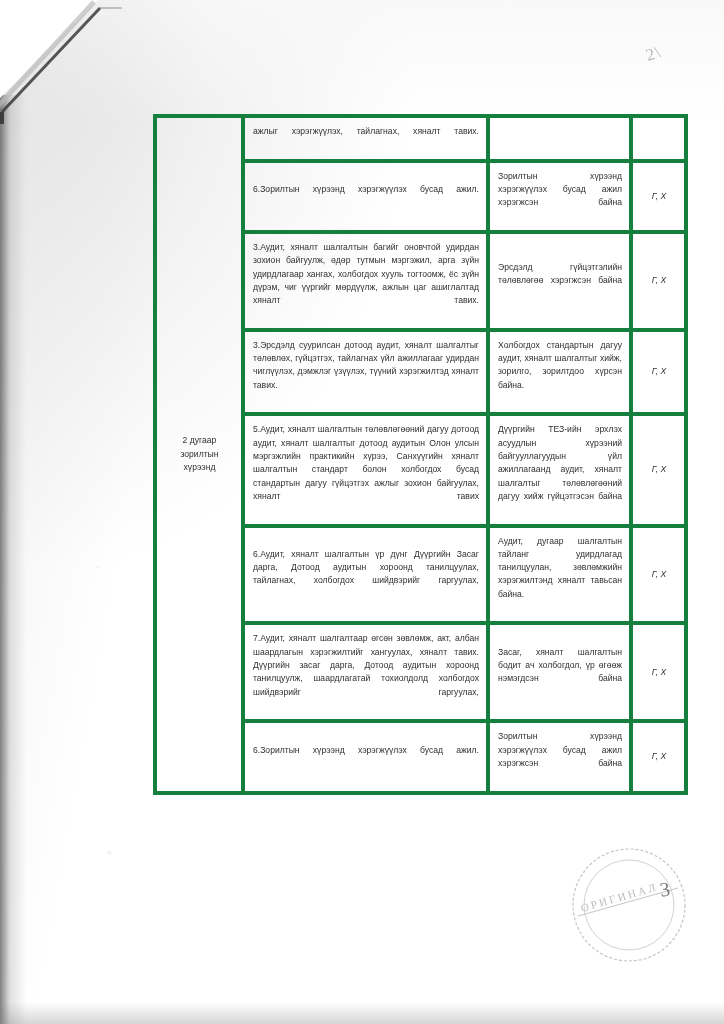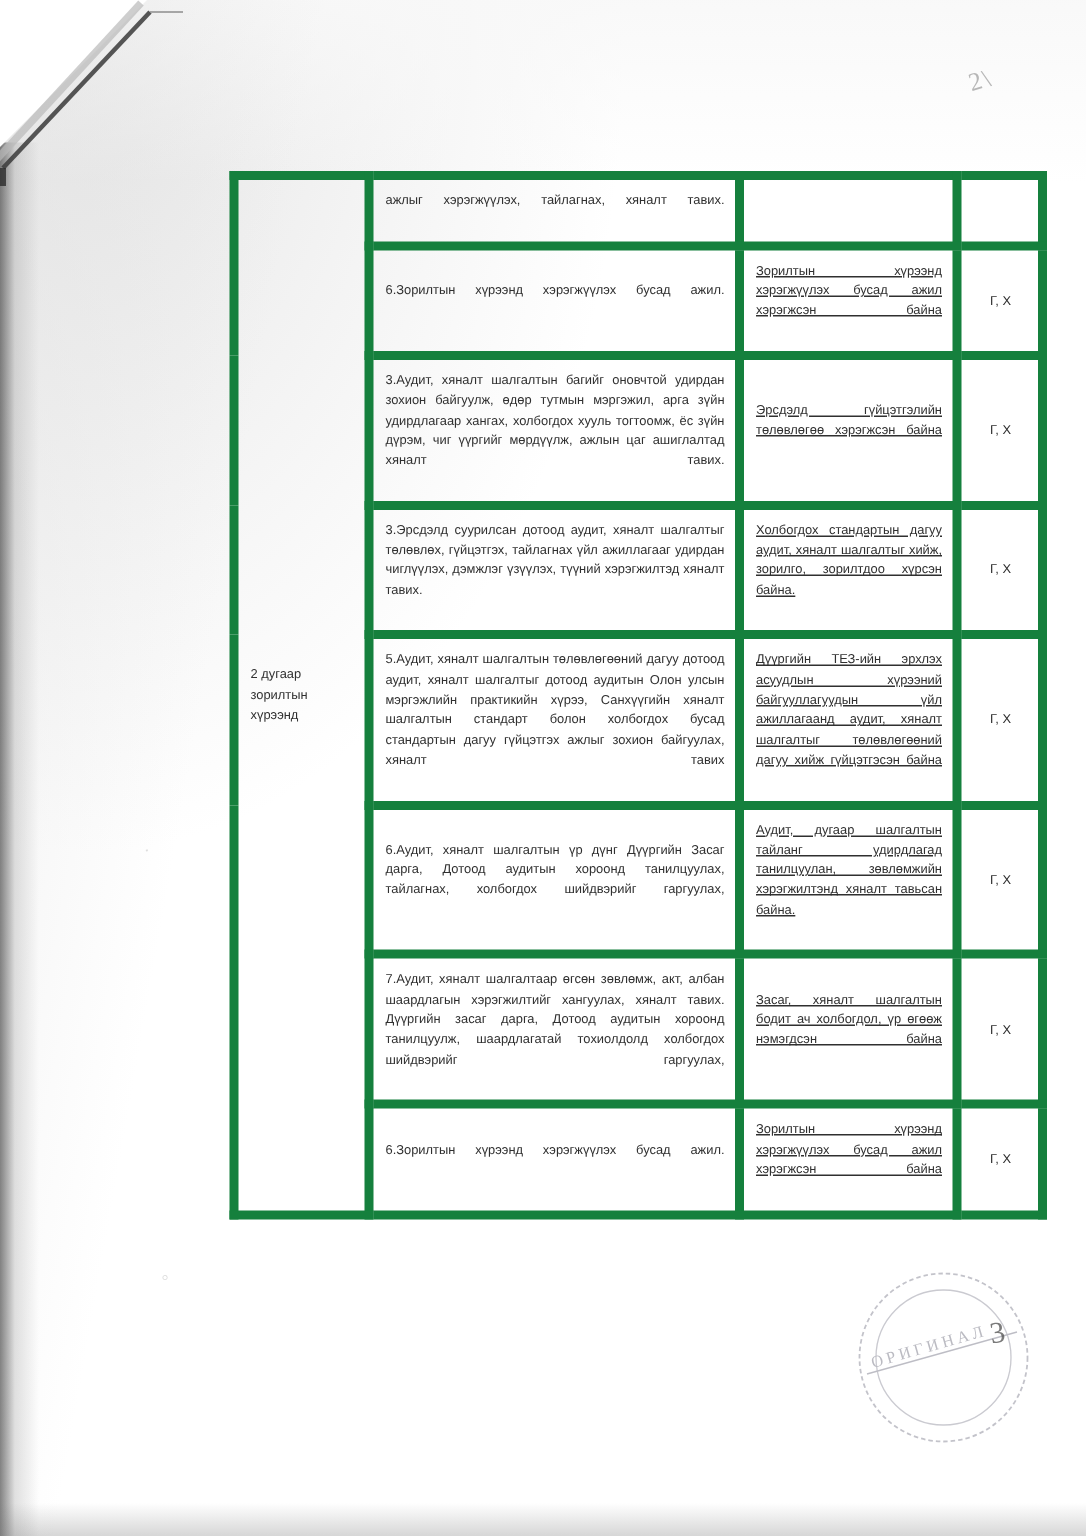--- a/index.html
+++ b/index.html
@@ -96,31 +96,31 @@
   
   .doc-table {
     position: absolute;
     left: 153px;
     top: 114px;
     width: 455px;
     border-collapse: collapse;
     table-layout: fixed;
   }
   .doc-table td {
-    border: 6px solid #15803d;
+    border: 4px solid #15803d;
     vertical-align: middle;
     padding: 7px 7px 7px 8px;
     font-size: 8.6px;
     line-height: 1.55;
     color: #303030;
   }
-  .col-scope   { width: 69px;  font-size: 8.8px; line-height: 1.7; }
+  .col-scope   { width: 69px;  text-align: center; font-size: 8.8px; line-height: 1.7; }
   .col-task    { width: 226px; text-align: justify; text-justify: inter-word; }
-  .col-outcome { width: 124px; text-align: justify; text-justify: inter-word; text-decoration: underline; }
-  .col-owner   { width: 36px;  text-align: center; font-size: 9px; }
+  .col-outcome { width: 124px; text-align: justify; text-justify: inter-word; }
+  .col-owner   { width: 36px;  text-align: center; font-size: 9px; font-style: italic; }
 
   .col-task > span,
   .col-outcome > span { display: block; }
 
   
   .col-task > span::after,
   .col-outcome > span::after {
     content: "";
     display: inline-block;
     width: 100%;

